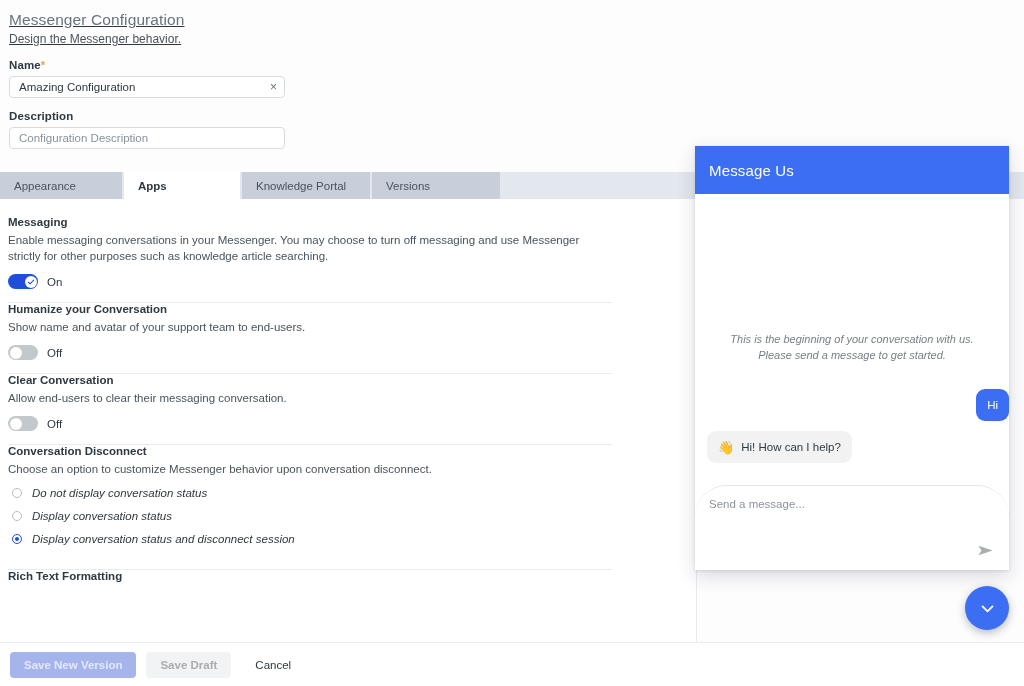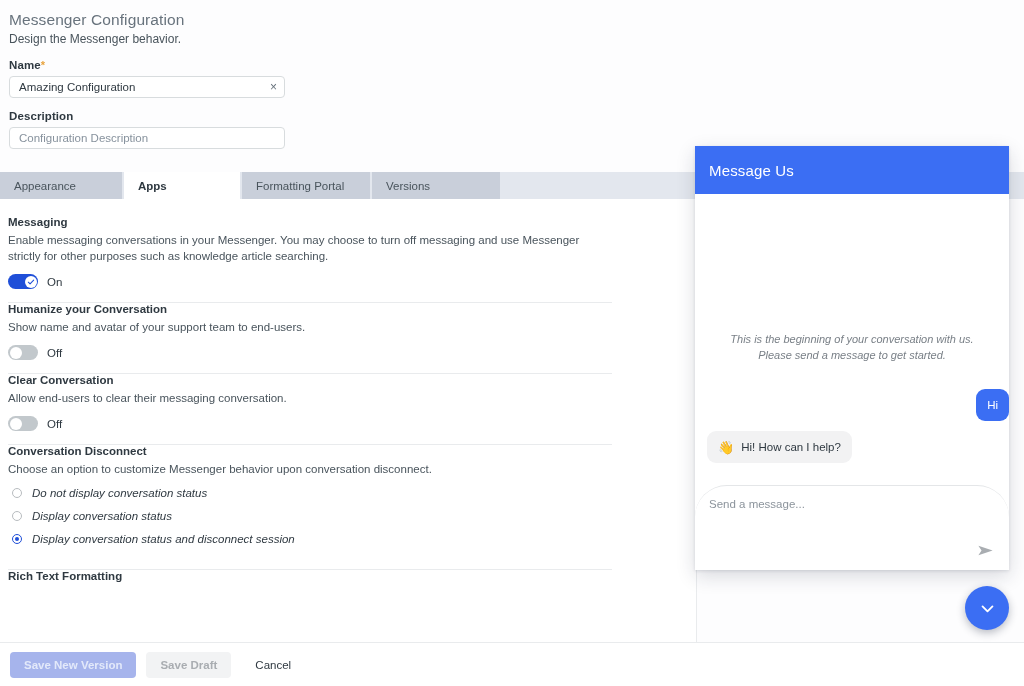--- a/index.html
+++ b/index.html
@@ -13,21 +13,21 @@
   }
   #app {
     position: relative;
     width: 1024px;
     height: 686px;
     background: #fdfdfe;
     overflow: hidden;
   }
 
   
-  .page-header { padding: 10px 0 0 9px; }
+  .page-header { padding: 10px 0 0 9px; text-decoration: underline; }
   .page-title {
     font-size: 15.5px;
     font-weight: 400;
     color: #68737d;
     letter-spacing: .1px;
     line-height: 20px;
   }
   .page-subtitle {
     font-size: 12px;
     color: #49545c;
@@ -362,21 +362,21 @@
   </div>
 
   <div class="tabbar">
     <div class="tab t1">
       <span>Appearance</span>
     </div>
     <div class="tab t2 active">
       <span>Apps</span>
     </div>
     <div class="tab t3">
-      <span>Formatting Portal</span>
+      <span>Knowledge Portal</span>
     </div>
     <div class="tab t4">
       <span>Versions</span>
     </div>
   </div>
 
   <div class="content">
 
     <div class="section">
       <div class="sec-title">Messaging</div>

